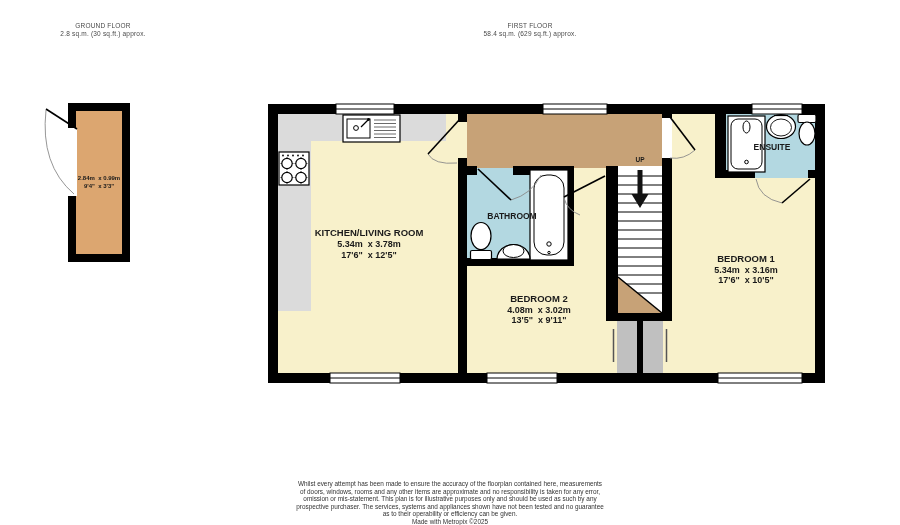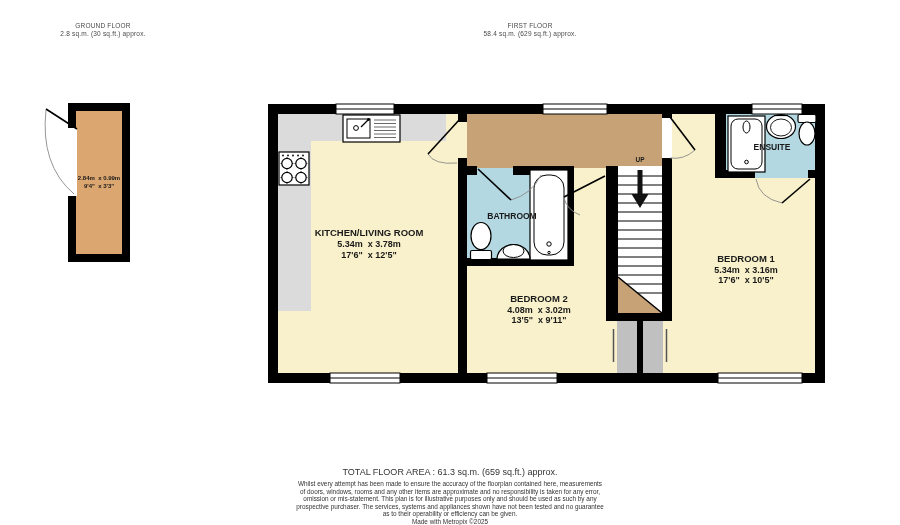--- a/index.html
+++ b/index.html
@@ -199,21 +199,20 @@
       <text x="746" y="262" font-size="9.5" text-anchor="middle">BEDROOM 1</text>
       <text x="746" y="273" font-size="9" text-anchor="middle">5.34m &nbsp;x 3.16m</text>
       <text x="746" y="283" font-size="9" text-anchor="middle">17'6" &nbsp;x 10'5"</text>
 
       <text x="772" y="150" font-size="8.5" text-anchor="middle">ENSUITE</text>
 
       <text x="640" y="162" font-size="6.5" text-anchor="middle">UP</text>
     </g>
   </svg>
 
-  <div class="abs total" style="left:285px;top:467px;width:330px;">TOTAL FLOOR AREA : 61.3 sq.m. (659 sq.ft.) approx.</div>
   <div class="abs disc" style="left:285px;top:480px;width:330px;">
     <div>Whilst every attempt has been made to ensure the accuracy of the floorplan contained here, measurements</div>
     <div>of doors, windows, rooms and any other items are approximate and no responsibility is taken for any error,</div>
     <div>omission or mis-statement. This plan is for illustrative purposes only and should be used as such by any</div>
     <div>prospective purchaser. The services, systems and appliances shown have not been tested and no guarantee</div>
     <div>as to their operability or efficiency can be given.</div>
     <div>Made with Metropix ©2025</div>
   </div>
 </div>
 

